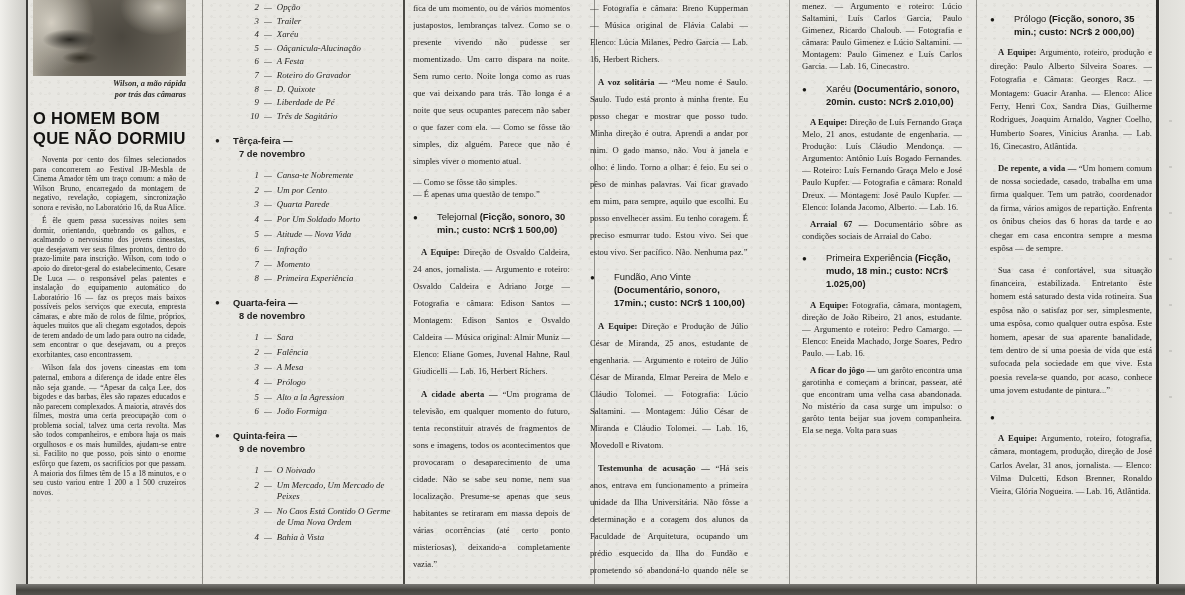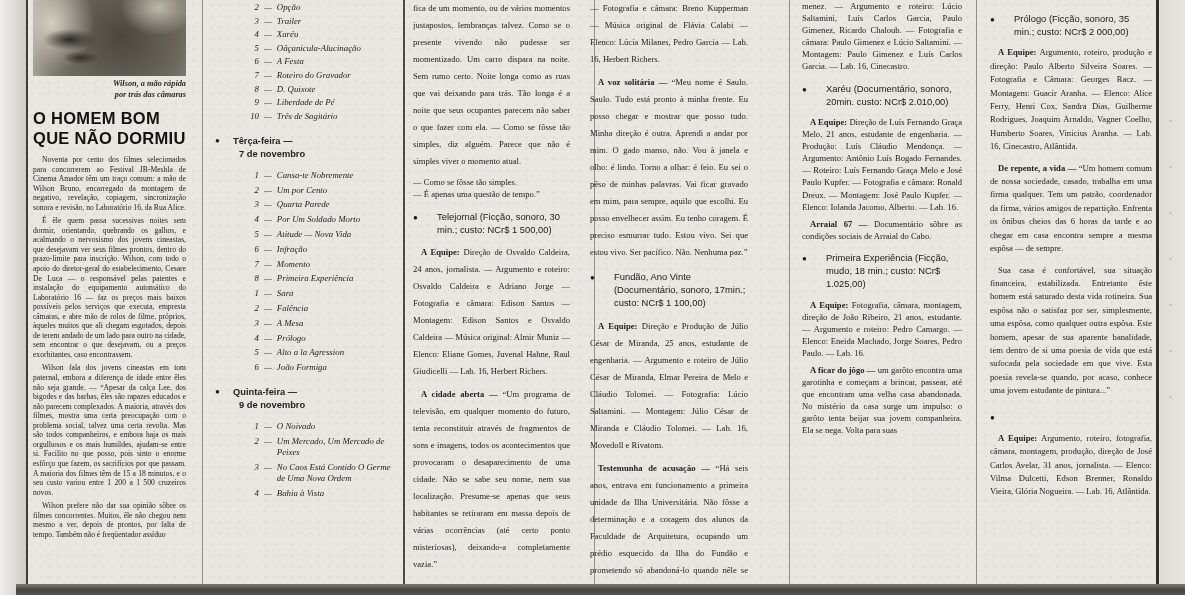--- a/index.html
+++ b/index.html
@@ -56,21 +56,21 @@
   #c4{left:590px;width:158px;}
   #c5{left:802px;width:160px;}
   #c6{left:990px;width:162px;}
   .bp{margin:0 0 6px 0;font-size:8.6px;line-height:17px;text-align:justify;text-indent:8px;}
   .noind{text-indent:0;}
   .lead{font-weight:bold;}
   .dlg{margin:0;font-size:8.6px;line-height:12.3px;text-align:justify;}
   .film{display:flex;margin:9px 0 8px 0;font-family:"Liberation Sans",sans-serif;
     font-size:9.4px;line-height:13.2px;color:#1a1916;}
   .film .b{width:24px;flex:none;font-size:8px;padding-top:1px;}
-  .film .specs{font-weight:normal;}
+  .film .specs{font-weight:bold;}
   #c5 .bp{line-height:12.1px;margin-bottom:5px;}
   #c6 .bp{line-height:13.4px;margin-bottom:8px;}
   #c6 .film{margin-top:12px;}
   .dots{position:absolute;left:1169px;top:120px;width:3px;height:300px;
     background:repeating-linear-gradient(#b9b8b3 0 2px, transparent 2px 46px);opacity:.6;}
 </style>
 </head>
 <body>
 
 <div class="page">
@@ -89,21 +89,20 @@
       <div>por trás das câmaras</div>
     </div>
     <div class="headline">
       <div>O HOMEM BOM</div>
       <div>QUE NÃO DORMIU</div>
     </div>
     <div class="art">
       <p>Noventa por cento dos filmes selecionados para concorrerem ao Festival JB-Mesbla de Cinema Amador têm um traço comum: a mão de Wilson Bruno, encarregado da montagem de negativo, revelação, copiagem, sincronização sonora e revisão, no Laboratório 16, da Rua Alice.</p>
       <p>É êle quem passa sucessivas noites sem dormir, orientando, quebrando os galhos, e acalmando o nervosismo dos jovens cineastas, que desejavam ver seus filmes prontos, dentro do prazo-limite para inscrição. Wilson, com todo o apoio do diretor-geral do estabelecimento, Cesare De Luca — o responsável pelas patentes e instalação do equipamento automático do Laboratório 16 — faz os preços mais baixos possíveis pelos serviços que executa, empresta câmaras, e abre mão de rolos de filme, próprios, àqueles muitos que ali chegam esgotados, depois de terem andado de um lado para outro na cidade, sem encontrar o que desejavam, ou a preços exorbitantes, caso encontrassem.</p>
       <p>Wilson fala dos jovens cineastas em tom paternal, embora a diferença de idade entre êles não seja grande. — “Apesar da calça Lee, dos bigodes e das barbas, êles são rapazes educados e não parecem complexados. A maioria, através dos filmes, mostra uma certa preocupação com o problema social, talvez uma certa revolta. Mas são todos companheiros, e embora haja os mais orgulhosos e os mais humildes, ajudam-se entre si. Facilito no que posso, pois sinto o enorme esfôrço que fazem, os sacrifícios por que passam. A maioria dos filmes têm de 15 a 18 minutos, e o seu custo variou entre 1 200 a 1 500 cruzeiros novos.</p>
-      <p>Wilson prefere não dar sua opinião sôbre os filmes concorrentes. Muitos, êle não chegou nem mesmo a ver, depois de prontos, por falta de tempo. Também não é freqüentador assíduo</p>
     </div>
   </div>
 
   <div class="col sched" id="c2">
     <div>
       <div class="li">
           <span class="n">2</span>
           <span class="d">—</span>
           <span class="t">Opção</span>
         </div>
@@ -189,20 +188,24 @@
           <span class="d">—</span>
           <span class="t">Momento</span>
         </div>
       <div class="li">
           <span class="n">8</span>
           <span class="d">—</span>
           <span class="t">Primeira Experiência</span>
         </div>
     </div>
 
+    <div class="dayblock">
+      <div><span class="b">●</span><span>Quarta-feira —</span></div>
+      <div class="date">8 de novembro</div>
+    </div>
     <div class="dl">
       <div class="li">
           <span class="n">1</span>
           <span class="d">—</span>
           <span class="t">Sara</span>
         </div>
       <div class="li">
           <span class="n">2</span>
           <span class="d">—</span>
           <span class="t">Falência</span>

